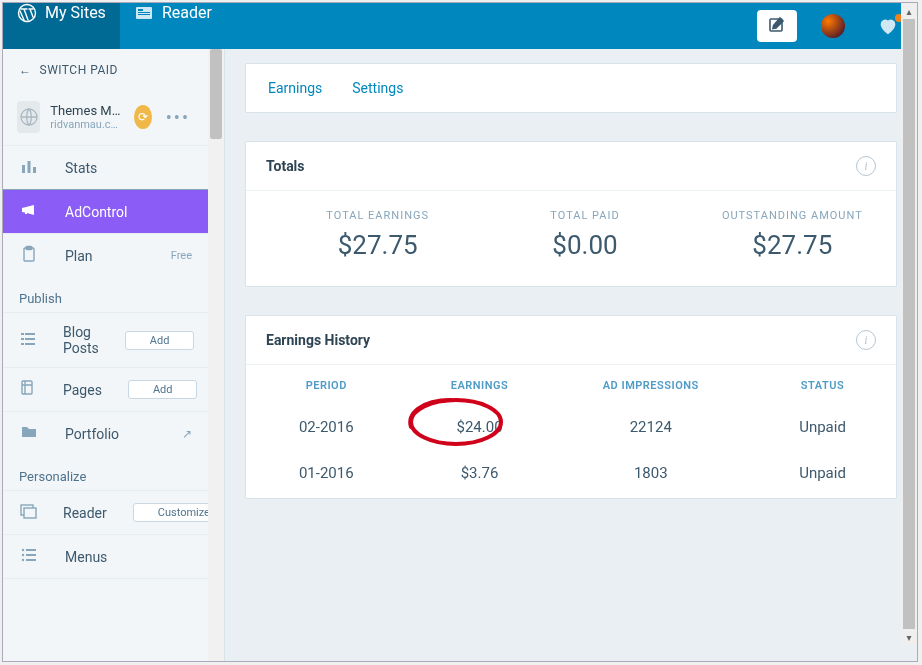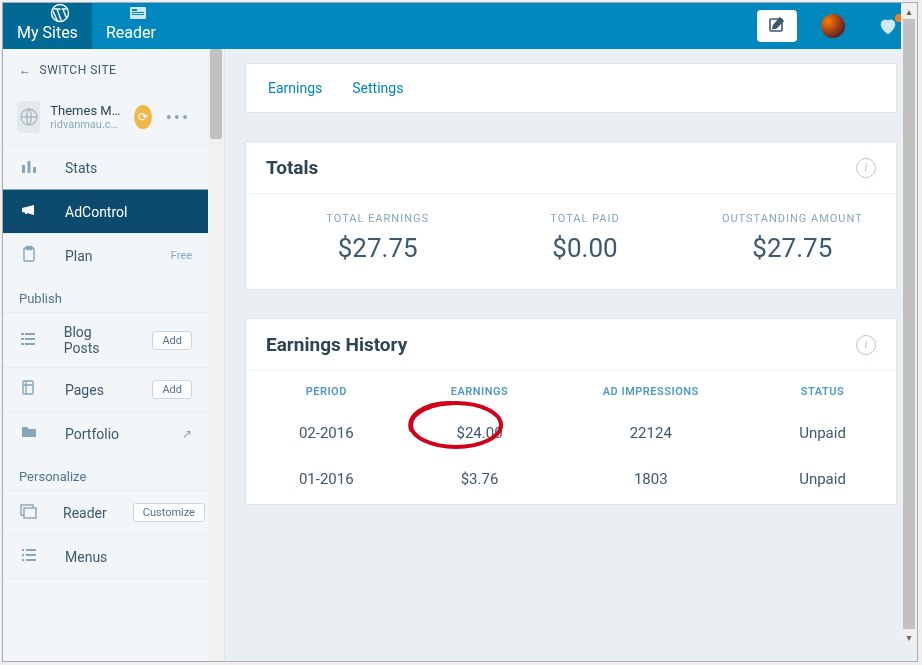--- a/index.html
+++ b/index.html
@@ -1,21 +1,21 @@
 <!DOCTYPE html>
 <html><head>
 <meta charset="utf-8">
 <style>
   * { box-sizing: border-box; margin: 0; padding: 0; font-family: -apple-system, "Segoe UI", Roboto, Helvetica, Arial, sans-serif; }
   html, body { width: 922px; height: 665px; overflow: hidden; background: #f0f0f0; }
   .outer { width: 916px; height: 660px; border: 1px solid #aab; margin: 2px; background: #fff; position: relative; }
 
   
   .masterbar { height: 46px; background: #0087be; display: flex; align-items: stretch; color: #fff; }
-  .mb-item { display: flex; align-items: flex-end; padding: 0 14px; cursor: pointer; flex-direction: column; }
+  .mb-item { display: flex; align-items: flex-start; padding: 0 14px; cursor: pointer; }
   .mb-item.active { background: #006a95; }
   .mb-item svg, .mb-item .glyph { margin-right: 8px; }
   .mb-spacer { flex: 1; }
   .mb-edit { background: #fff; border-radius: 4px; margin: 7px 10px; width: 40px; display:flex; align-items:center; justify-content:center; }
   .mb-avatar { width: 24px; height: 24px; border-radius: 50%; background: radial-gradient(circle at 30% 30%, #ff7a00, #2a0033); margin: 0 14px; align-self:center; }
   .mb-heart { display:flex; align-items:center; padding:0 18px; position:relative; }
   .mb-heart .dot{ position:absolute; top:11px; right:14px; width:8px; height:8px; background:#f0821e; border-radius:50%; }
 
   .body { position:absolute; top:46px; left:0; right:0; bottom:0; display:flex; }
 
@@ -29,35 +29,35 @@
   .site-block{ display:flex; align-items:center; padding:10px 14px 12px; gap:10px; }
   .site-icon{ width:32px; height:32px; border-radius:4px; background:#e4e9ec; display:flex; align-items:center; justify-content:center; color:#aab8c2;}
   .site-text .s1{ font-size:13px; color:#2e4453; max-width:74px; white-space:nowrap; overflow:hidden; text-overflow:ellipsis;}
   .site-text .s2{ font-size:11px; color:#87a6bc; max-width:74px; white-space:nowrap; overflow:hidden; text-overflow:ellipsis;}
   .sync-badge{ width:24px; height:24px; border-radius:50%; background:#f0b849; display:flex; align-items:center; justify-content:center; color:#fff; font-size:12px;}
   .ellipsis{ color:#87a6bc; font-size:18px; padding:0 4px; letter-spacing:2px; cursor:pointer; }
 
   .side-item{ display:flex; align-items:center; padding:11px 16px; color:#3d596d; font-size:14px; cursor:pointer; gap:26px; border-top:1px solid #e6edf1; }
   .side-item:first-of-type{border-top:1px solid #e6edf1;}
   .side-item .sicon{ width:20px; text-align:center; color:#87a6bc; }
-  .side-item.active{ background:#0c4a6e; color:#fff; border-top-color:#87a6bc;}
+  .side-item.active{ background:#8b5cf6; color:#fff; border-top-color:#87a6bc;}
   .side-item.active .sicon{ color:#fff; }
-  .side-item .right-pill{ margin-left:auto; font-size:11px; color:#4f748e; border:1px solid #c8d7e1; border-radius:3px; padding:2px 9px; background:#fff;}
+  .side-item .right-pill{ margin-left:auto; font-size:11px; color:#4f748e; border:1px solid #c8d7e1; border-radius:3px; padding:2px 24px; background:#fff;}
   .side-item .right-text{ margin-left:auto; font-size:11px; color:#87a6bc;}
   .side-item .ext{ margin-left:auto; color:#87a6bc; font-size:12px;}
 
   .side-heading{ padding:14px 16px 6px; color:#4f748e; font-size:13px;}
 
   
   .main{ flex:1; background:#e9eff3; overflow:auto; padding:14px 20px;}
   .card{ background:#fff; border:1px solid #d9e3ea; border-radius:1px; margin-bottom:28px;}
   .tabs{ display:flex; gap:30px; padding:16px 22px; }
   .tab{ color:#0087be; font-size:14px; cursor:pointer;}
   .card-hdr{ display:flex; align-items:center; padding:14px 20px; border-bottom:1px solid #ecf1f4;}
-  .card-hdr h2{ font-size:19px; color:#2e4453; font-weight:700;}
+  .card-hdr h2{ font-size:14px; color:#2e4453; font-weight:700;}
   .info-icon{ margin-left:auto; width:20px; height:20px; border:1.5px solid #b6c6d2; border-radius:50%; display:flex; align-items:center; justify-content:center; color:#b6c6d2; font-size:12px; font-family:Georgia, serif; font-style:italic; cursor:pointer;}
 
   .totals-row{ display:flex;padding-left:28px; }
   .total-cell{ flex:1; text-align:center; padding:18px 8px 26px;}
   .total-cell + .total-cell{  }
   .tot-label{ font-size:11px; letter-spacing:1px; color:#87a6bc; text-transform:uppercase; margin-bottom:8px;}
   .tot-val{ font-size:26px; color:#3d596d; font-weight:400;}
 
   table.hist{ width:100%; border-collapse:collapse;}
   table.hist th{ font-size:11px; letter-spacing:.5px; color:#4f9bc6; text-transform:uppercase; font-weight:600; padding:14px 10px; text-align:center;}
@@ -108,21 +108,21 @@
         </svg>
       <span class="dot"></span>
     </div>
   </div>
 
   <div class="body">
     <div class="sidebar">
       <div class="sidebar-inner">
         <div class="switch-site">
           <span>←</span>
-          <span>SWITCH SITE</span>
+          <span>SWITCH PAID</span>
         </div>
 
         <div class="site-block">
           <div class="site-icon">
             <svg width="20" height="20" viewBox="0 0 20 20" fill="none" stroke="#aab8c2" stroke-width="1.3">
                 <circle cx="10" cy="10" r="8"></circle>
                 <path d="M2 10h16M10 2c3 3 3 13 0 16M10 2c-3 3-3 13 0 16"></path>
               </svg>
           </div>
           <div class="site-text">

